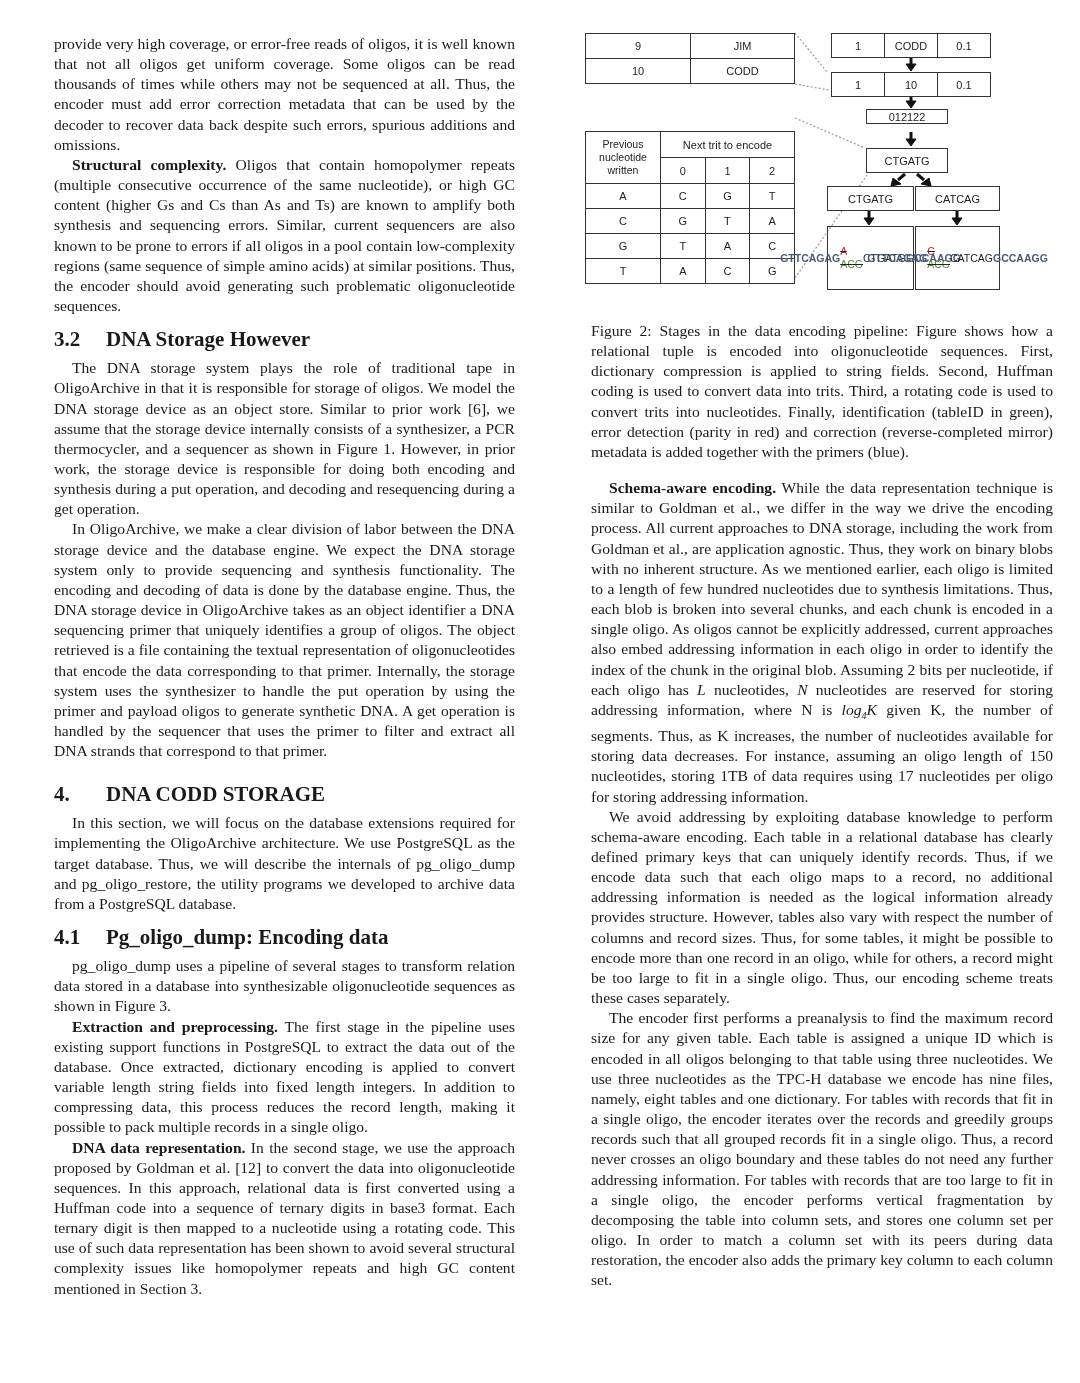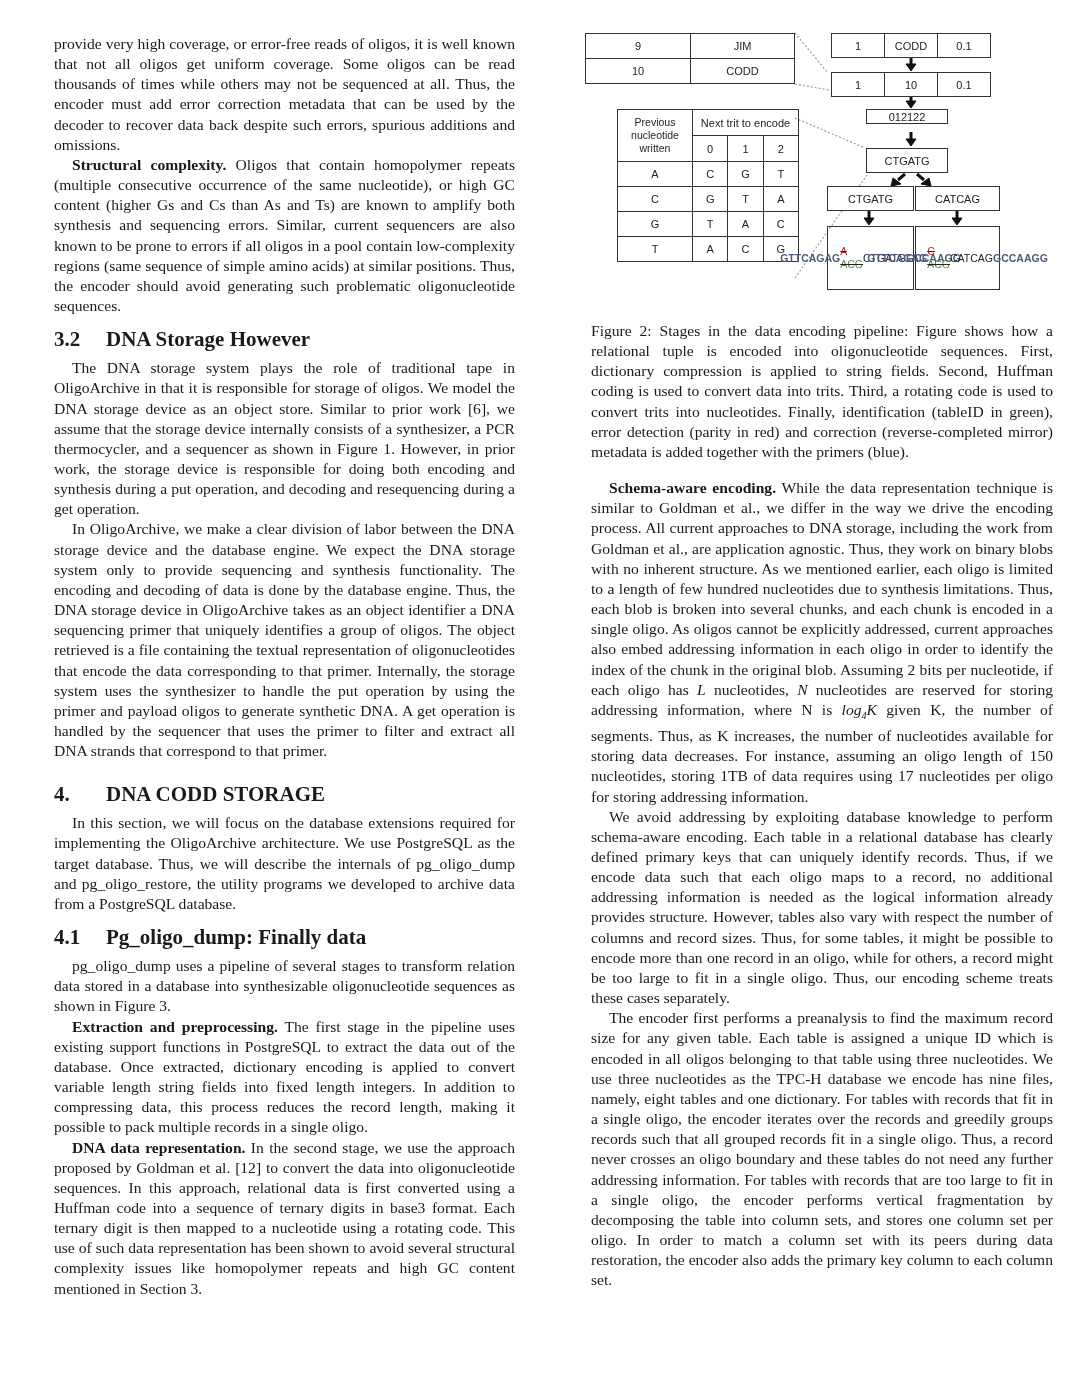--- a/index.html
+++ b/index.html
@@ -92,21 +92,21 @@
     <div>10</div>
     <div>0.1</div>
   </div>
 
   <div class="box" style="left:281px; top:79px; width:82px; height:15px;">012122</div>
   <div class="box" style="left:281px; top:118px; width:82px; height:25px;">CTGATG</div>
 
   <div class="box" style="left:242px; top:156px; width:87px; height:25px;">CTGATG</div>
   <div class="box" style="left:330px; top:156px; width:85px; height:25px;">CATCAG</div>
 
-  <table class="tbl" style="left:0; top:79px; width:182px;margin-left:32px;">
+  <table class="tbl" style="left:0; top:101px; width:210px;">
     <tbody>
         <tr style="height:26px;">
       <td rowspan="2" style="width:74px; font-size:10.5px; line-height:13px;">Previous nucleotide written</td>
       <td colspan="3">Next trit to encode</td>
     </tr>
     <tr style="height:26px;">
       <td>0</td>
       <td>1</td>
       <td>2</td>
     </tr>
@@ -155,21 +155,21 @@
   <p class="noindent">provide very high coverage, or error-free reads of oligos, it is well known that not all oligos get uniform coverage.  Some oligos can be read thousands of times while others may not be sequenced at all. Thus, the encoder must add error correction metadata that can be used by the decoder to recover data back despite such errors, spurious additions and omissions.</p>
   <p><span class="runin">Structural complexity.</span><span> Oligos that contain homopolymer repeats (multiple consecutive occurrence of the same nucleotide), or high GC content (higher Gs and Cs than As and Ts) are known to amplify both synthesis and sequencing errors. Similar, current sequencers are also known to be prone to errors if all oligos in a pool contain low-complexity regions (same sequence of simple amino acids) at similar positions. Thus, the encoder should avoid generating such problematic oligonucleotide sequences.</span></p>
 
   <h2><span class="num">3.2</span><span>DNA Storage However</span></h2>
   <p>The DNA storage system plays the role of traditional tape in OligoArchive in that it is responsible for storage of oligos.  We model the DNA storage device as an object store. Similar to prior work [6], we assume that the storage device internally consists of a synthesizer, a PCR thermocycler, and a sequencer as shown in Figure 1. However, in prior work, the storage device is responsible for doing both encoding and synthesis during a put operation, and decoding and resequencing during a get operation.</p>
   <p>In OligoArchive, we make a clear division of labor between the DNA storage device and the database engine. We expect the DNA storage system only to provide sequencing and synthesis functionality.  The encoding and decoding of data is done by the database engine.  Thus, the DNA storage device in OligoArchive takes as an object identifier a DNA sequencing primer that uniquely identifies a group of oligos.  The object retrieved is a file containing the textual representation of oligonucleotides that encode the data corresponding to that primer.  Internally, the storage system uses the synthesizer to handle the put operation by using the primer and payload oligos to generate synthetic DNA. A get operation is handled by the sequencer that uses the primer to filter and extract all DNA strands that correspond to that primer.</p>
 
   <h2 class="sec4"><span class="num">4.</span><span>DNA CODD STORAGE</span></h2>
   <p>In this section, we will focus on the database extensions required for implementing the OligoArchive architecture.  We use PostgreSQL as the target database. Thus, we will describe the internals of pg_oligo_dump and pg_oligo_restore, the utility programs we developed to archive data from a PostgreSQL database.</p>
 
-  <h2><span class="num">4.1</span><span>Pg_oligo_dump: Finally data</span></h2>
+  <h2><span class="num">4.1</span><span>Pg_oligo_dump: Encoding data</span></h2>
   <p>pg_oligo_dump uses a pipeline of several stages to transform relation data stored in a database into synthesizable oligonucleotide sequences as shown in Figure 3.</p>
   <p><span class="runin">Extraction and preprocessing.</span><span> The first stage in the pipeline uses existing support functions in PostgreSQL to extract the data out of the database. Once extracted, dictionary encoding is applied to convert variable length string fields into fixed length integers. In addition to compressing data, this process reduces the record length, making it possible to pack multiple records in a single oligo.</span></p>
   <p><span class="runin">DNA data representation.</span><span> In the second stage, we use the approach proposed by Goldman et al. [12] to convert the data into oligonucleotide sequences. In this approach, relational data is first converted using a Huffman code into a sequence of ternary digits in base3 format. Each ternary digit is then mapped to a nucleotide using a rotating code. This use of such data representation has been shown to avoid several structural complexity issues like homopolymer repeats and high GC content mentioned in Section 3.</span></p>
 </div>
 
 <div class="col col-right">
   <p class="caption">Figure 2: Stages in the data encoding pipeline: Figure shows how a relational tuple is encoded into oligonucleotide sequences. First, dictionary compression is applied to string fields.  Second, Huffman coding is used to convert data into trits.  Third, a rotating code is used to convert trits into nucleotides.  Finally, identification (tableID in green), error detection (parity in red) and correction (reverse-completed mirror) metadata is added together with the primers (blue).</p>
   <div class="gap"></div>
   <p><span class="runin">Schema-aware encoding.</span><span> While the data representation technique is similar to Goldman et al., we differ in the way we drive the encoding process.  All current approaches to DNA storage, including the work from Goldman et al., are application agnostic. Thus, they work on binary blobs with no inherent structure.  As we mentioned earlier, each oligo is limited to a length of few hundred nucleotides due to synthesis limitations.  Thus, each blob is broken into several chunks, and each chunk is encoded in a single oligo. As oligos cannot be explicitly addressed, current approaches also embed addressing information in each oligo in order to identify the index of the chunk in the original blob. Assuming 2 bits per nucleotide, if each oligo has </span><i class="math">L</i><span> nucleotides, </span><i class="math">N</i><span> nucleotides are reserved for storing addressing information, where N is </span><i class="math"><span>log</span><sub>4</sub><span>K</span></i><span> given K, the number of segments. Thus, as K increases, the number of nucleotides available for storing data decreases. For instance, assuming an oligo length of 150 nucleotides, storing 1TB of data requires using 17 nucleotides per oligo for storing addressing information.</span></p>
   <p>We avoid addressing by exploiting database knowledge to perform schema-aware encoding.  Each table in a relational database has clearly defined primary keys that can uniquely identify records. Thus, if we encode data such that each oligo maps to a record, no additional addressing information is needed as the logical information already provides structure.  However, tables also vary with respect the number of columns and record sizes.  Thus, for some tables, it might be possible to encode more than one record in an oligo, while for others, a record might be too large to fit in a single oligo. Thus, our encoding scheme treats these cases separately.</p>

